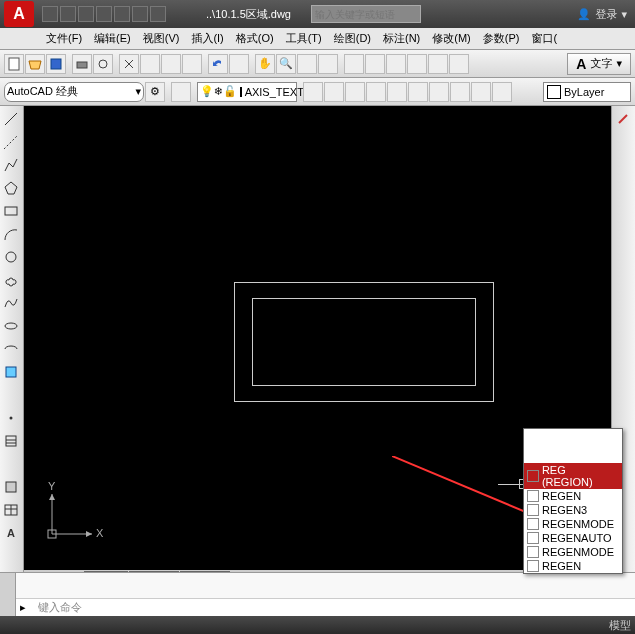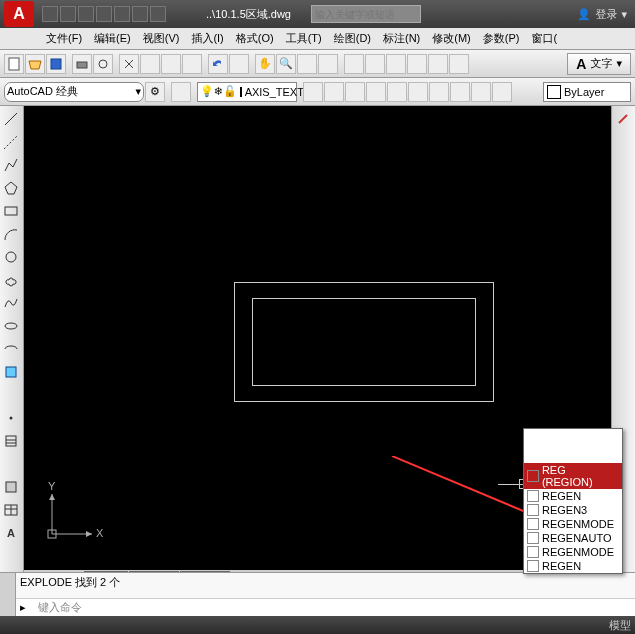--- a/index.html
+++ b/index.html
@@ -337,21 +337,20 @@
     <div class="lt-btn"></div>
     <div class="lt-btn"></div>
     <div class="lt-btn"></div>
     <div class="lt-btn"></div>
   </div>
 </div>
 
 <div class="cmd-area">
   <div class="cmd-handle"></div>
   <div class="cmd-text">
-    <div>EXPLODE 找到 2 个</div>
   </div>
   <div class="cmd-input-row">
     <span class="cmd-prompt-ico">▸</span>
     <span style="color:#888">键入命令</span>
   </div>
 </div>
 
 <div class="autocomplete">
   <div class="ac-item sel">
       <span class="ac-ico"></span>

